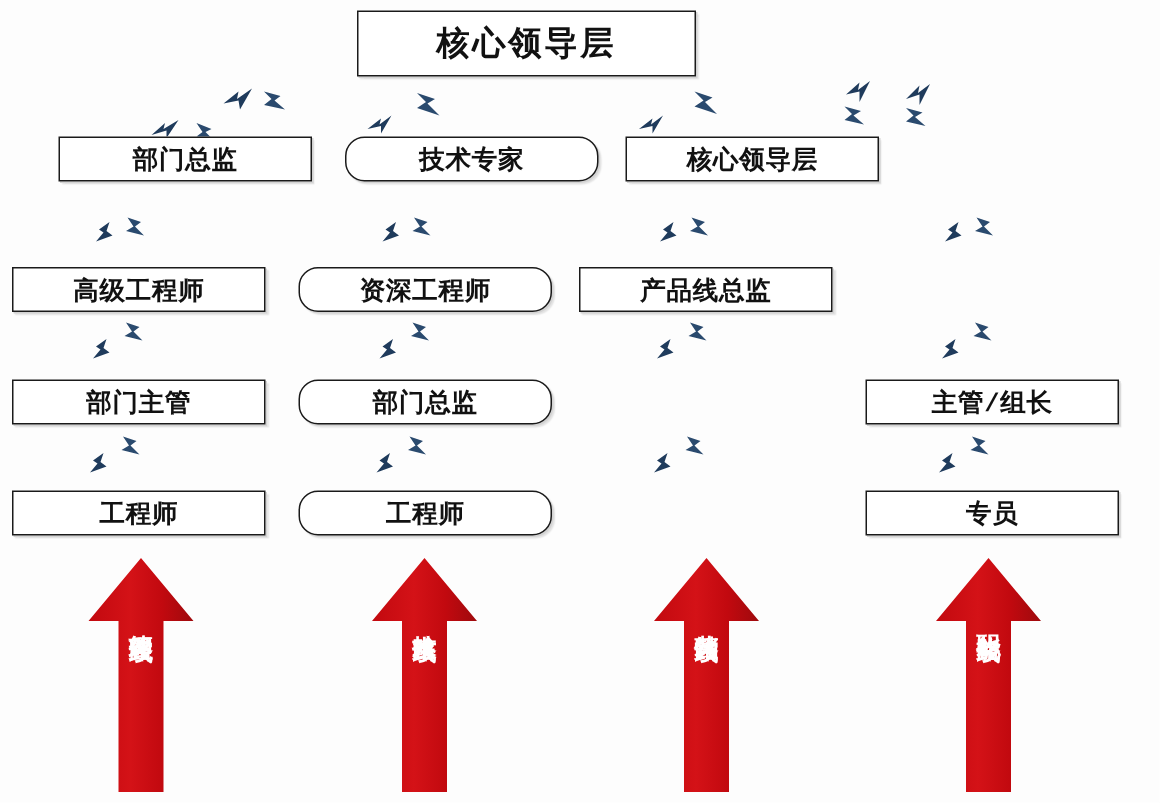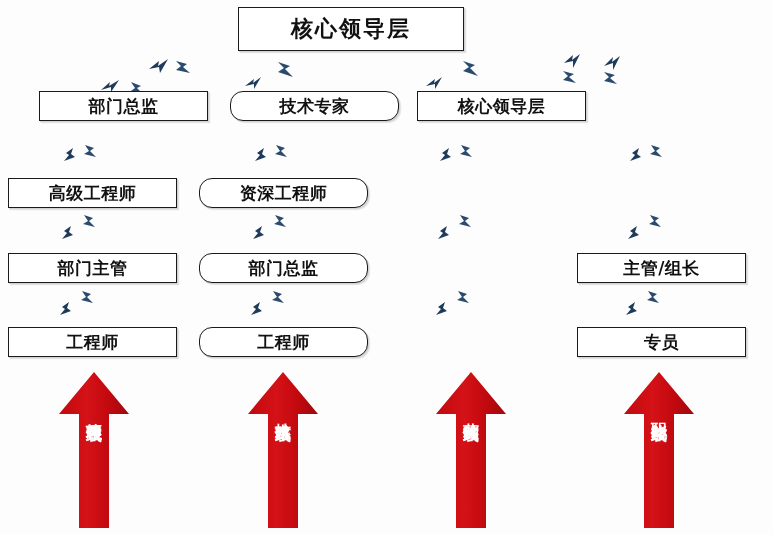--- a/index.html
+++ b/index.html
@@ -52,21 +52,21 @@
 
   
   .col0 { left: 8px; }
   .col1 { left: 199px; border-radius: 13px; }
   .col2 { left: 386px; }
   .col3 { left: 577px; }
 
   
   .row0 { top: 91px; margin-left: 31px; }
   .row1 { top: 178px; }
-  .row2 { top: 253px; }
+  .row2 { top: 253px; font-family: Liberation Mono, monospace; }
   .row3 { top: 327px; }
 
   
   .chev-group {
     position: absolute;
     pointer-events: none;
   }
   .chev {
     position: absolute;
     width: 0;
@@ -249,20 +249,23 @@
           <path d="M3 2 L12 5 L8 8 L14 14 L2 11 L7 8 Z" fill="#2A4A6E"></path>
         </svg>
     </span>
   </div>
 
   <div class="role-box lvl-box col0 row1">
     <span>高级工程师</span>
   </div>
   <div class="role-box lvl-box col1 row1">
     <span>资深工程师</span>
+  </div>
+  <div class="role-box lvl-box col2 row1">
+    <span>产品线总监</span>
   </div>
 
   <div class="chev-group" style="left:48px; top:212px;">
     <span class="chev" style="left:12px; top:12px;">
       <svg width="16" height="18" viewBox="0 0 16 18">
           <path d="M11 2 L4 7 L7 9 L2 15 L13 11 L9 8 Z" fill="#1F3B5C"></path>
         </svg>
     </span>
     <span class="chev" style="left:33px; top:1px;">
       <svg width="16" height="18" viewBox="0 0 16 18">

